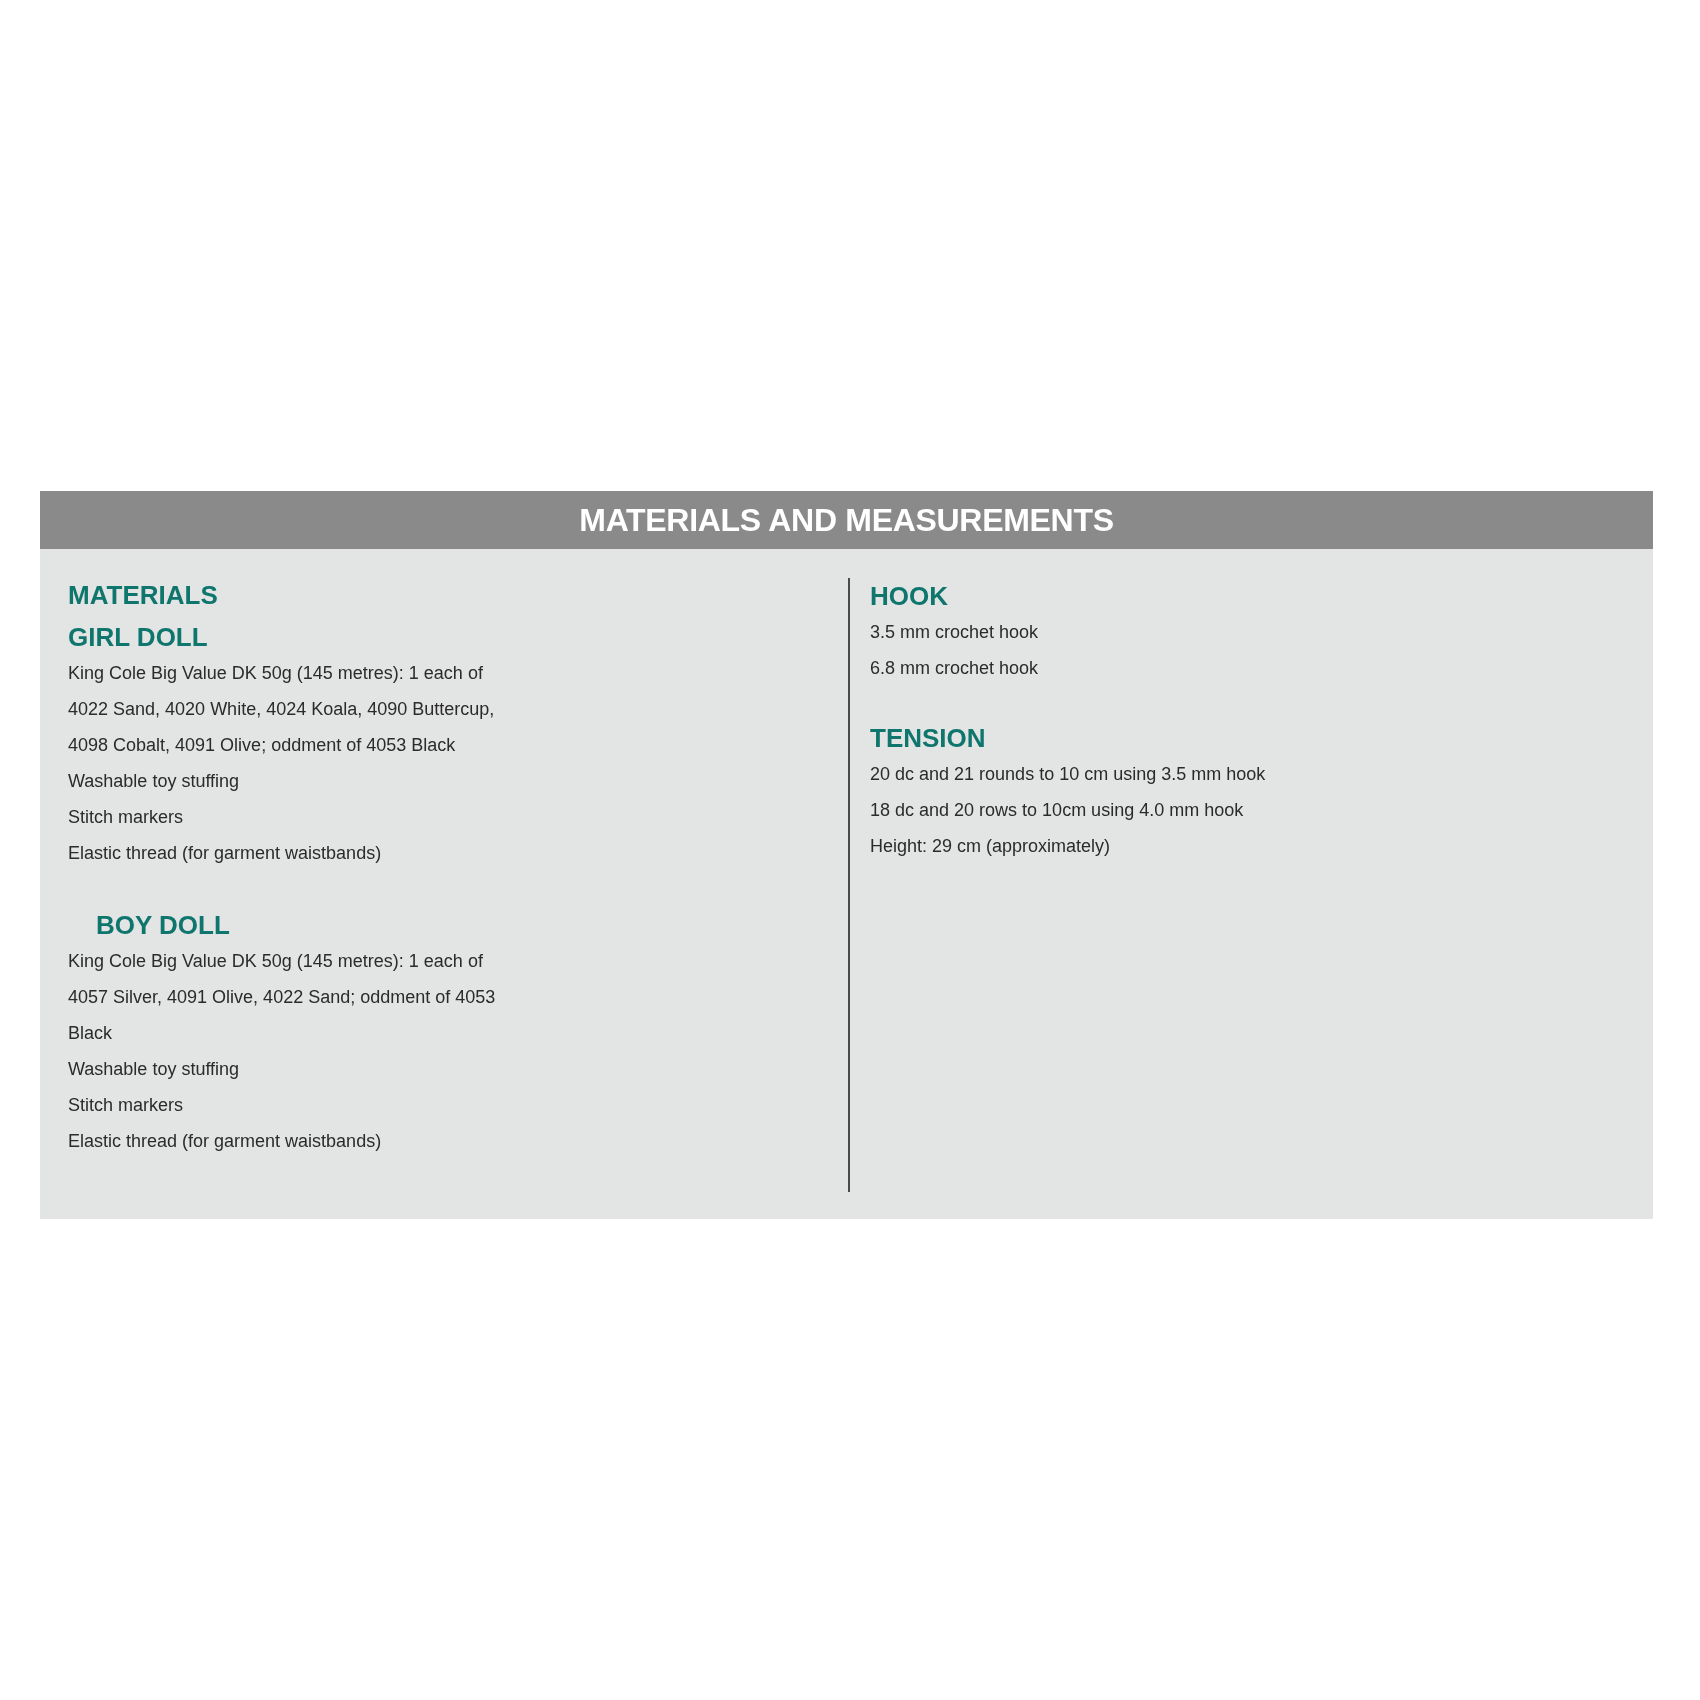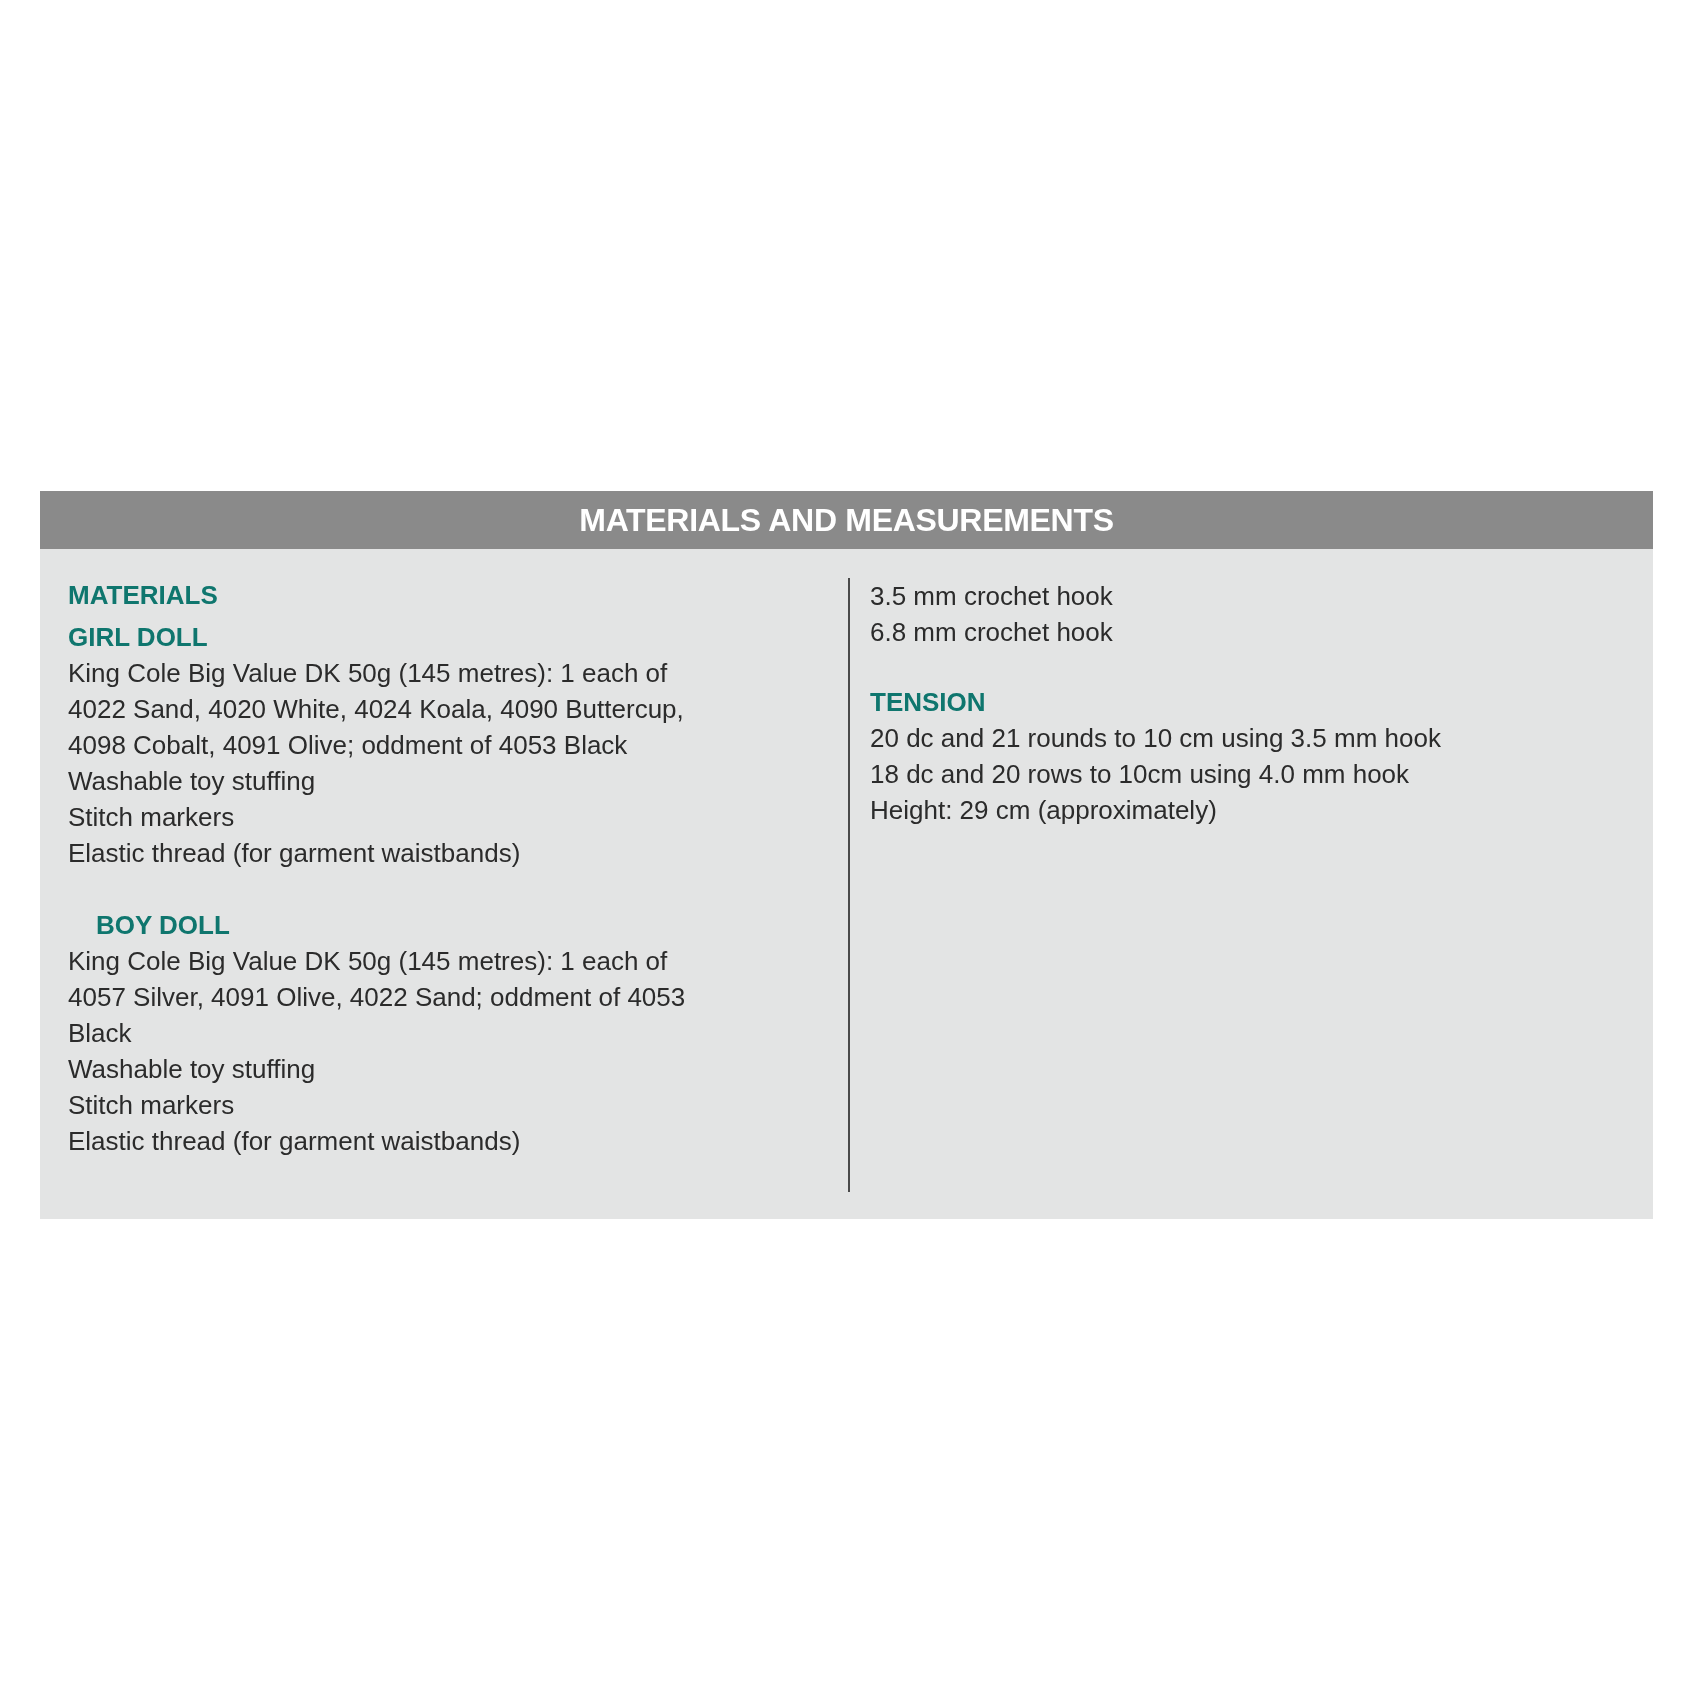--- a/index.html
+++ b/index.html
@@ -61,21 +61,21 @@
   }
   .heading {
     font-size: 26px;
     font-weight: bold;
     color: #0f766e;
     line-height: 36px;
     white-space: nowrap;
     margin: 0;
   }
   .bodyline {
-    font-size: 26px;
+    font-size: 18px;
     color: #2b2b2b;
     line-height: 36px;
     white-space: nowrap;
     margin: 0;
   }
   .gap-small { margin-top: 6px; }
   .gap-section-left { margin-top: 36px; margin-left: 28px; }
   .gap-section-right-1 { margin-top: 34px; }
   .gap-section-right-2 { margin-top: 33px; }
 </style>
@@ -106,20 +106,21 @@
       <p class="heading gap-section-left">BOY DOLL</p>
       <p class="bodyline">King Cole Big Value DK 50g (145 metres): 1 each of</p>
       <p class="bodyline">4057 Silver, 4091 Olive, 4022 Sand; oddment of 4053</p>
       <p class="bodyline">Black</p>
       <p class="bodyline">Washable toy stuffing</p>
       <p class="bodyline">Stitch markers</p>
       <p class="bodyline">Elastic thread (for garment waistbands)</p>
     </div>
 
     <div class="col-right">
+      <p class="heading">HOOK</p>
       <p class="bodyline">3.5 mm crochet hook</p>
       <p class="bodyline">6.8 mm crochet hook</p>
 
       <p class="heading gap-section-right-1">TENSION</p>
       <p class="bodyline">20 dc and 21 rounds to 10 cm using 3.5 mm hook</p>
       <p class="bodyline">18 dc and 20 rows to 10cm using 4.0 mm hook</p>
 
       <p class="bodyline">Height: 29 cm (approximately)</p>
     </div>
 

